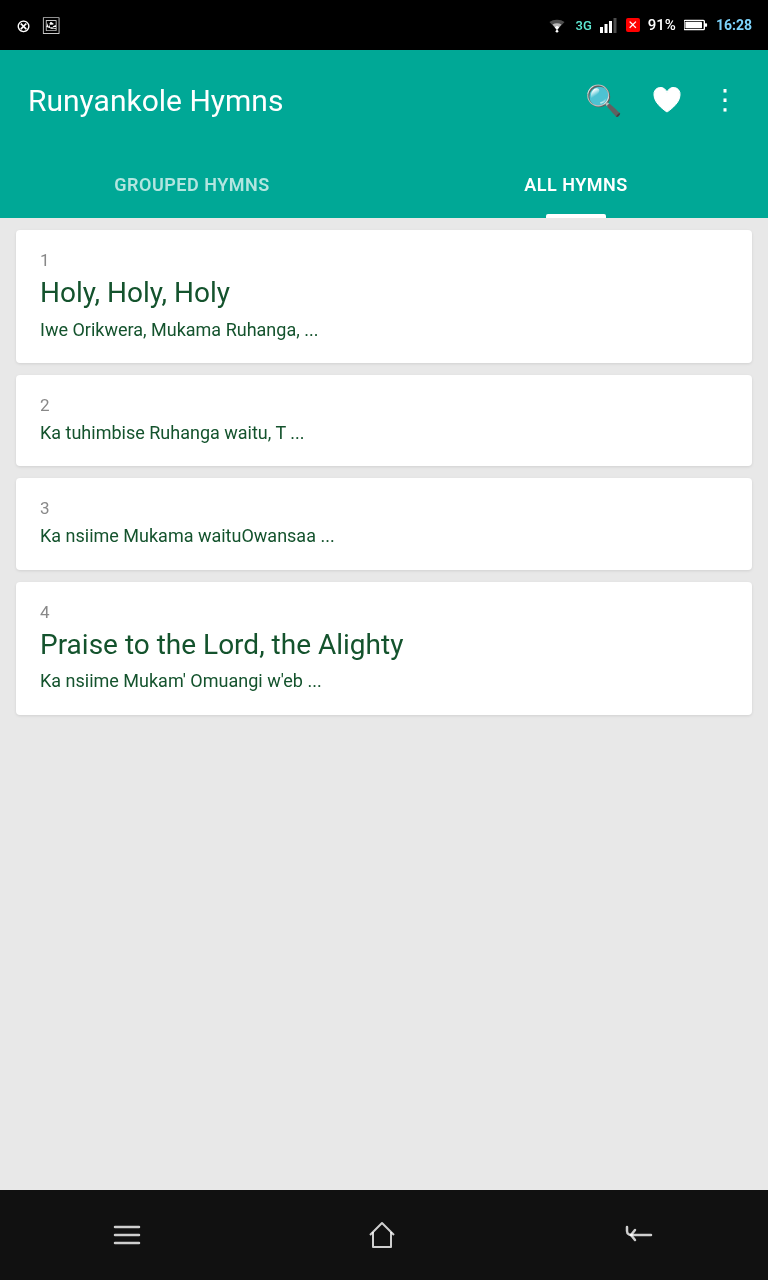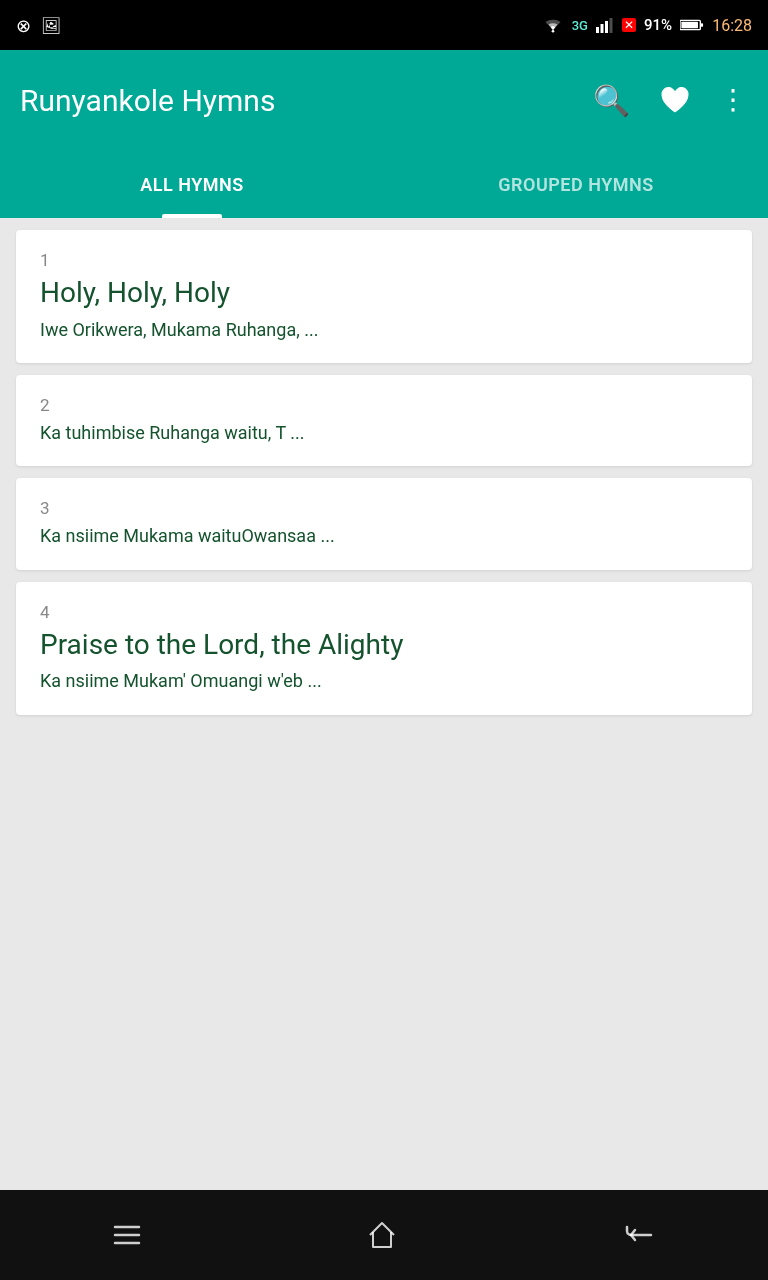--- a/index.html
+++ b/index.html
@@ -43,21 +43,21 @@
       font-size: 15px;
       font-weight: 500;
     }
 
     
     .app-bar {
       background: #00a896;
       height: 100px;
       display: flex;
       align-items: center;
-      padding: 0 20px;
+      padding: 0 28px;
       flex-shrink: 0;
     }
 
     .app-title {
       color: white;
       font-size: 30px;
       font-weight: 400;
       flex: 1;
     }
 
@@ -187,41 +187,41 @@
       <rect x="9" y="4" width="3" height="12"></rect>
       <rect x="13.5" y="1" width="3" height="15" opacity="0.3"></rect>
     </svg>
     <span style="color:red; font-size:14px; background:red; color:white; padding:0 2px; border-radius:2px; font-size:12px;">✕</span>
     <span style="color:white; font-size:15px;">91%</span>
     <svg width="24" height="14" viewBox="0 0 26 14">
       <rect x="0" y="2" width="22" height="10" rx="1" fill="none" stroke="white" stroke-width="1.5"></rect>
       <rect x="22.5" y="5" width="2.5" height="4" rx="1" fill="white"></rect>
       <rect x="1.5" y="3.5" width="18" height="7" rx="0.5" fill="white"></rect>
     </svg>
-    <span style="color:#fdba74; font-size:16px; font-weight:400;">16:28</span>
+    <span style="color:#7dd3fc; font-size:14px; font-weight:700;">16:28</span>
   </div>
 </div>
 
 <div class="app-bar">
   <span class="app-title">Runyankole Hymns</span>
   <div class="app-bar-icons">
     <span style="color:white; font-size:30px; cursor:pointer;">🔍</span>
     <svg width="32" height="30" viewBox="0 0 32 30" style="cursor:pointer;">
       <path d="M16 27S3 19 3 10a6 6 0 0 1 13-2 6 6 0 0 1 13 2c0 9-13 17-13 17z" fill="white" stroke="white"></path>
     </svg>
     <span style="color:white; font-size:28px; cursor:pointer; letter-spacing:1px; line-height:1;">⋮</span>
   </div>
 </div>
 
 <div class="tab-bar">
+  <div class="tab">
+    <span>GROUPED HYMNS</span>
+  </div>
   <div class="tab active">
     <span>ALL HYMNS</span>
-  </div>
-  <div class="tab">
-    <span>GROUPED HYMNS</span>
   </div>
 </div>
 
 <div class="content">
 
   <div class="hymn-card">
     <div class="hymn-number">1</div>
     <div class="hymn-title">Holy, Holy, Holy</div>
     <div class="hymn-subtitle">Iwe Orikwera, Mukama Ruhanga, ...</div>
   </div>

